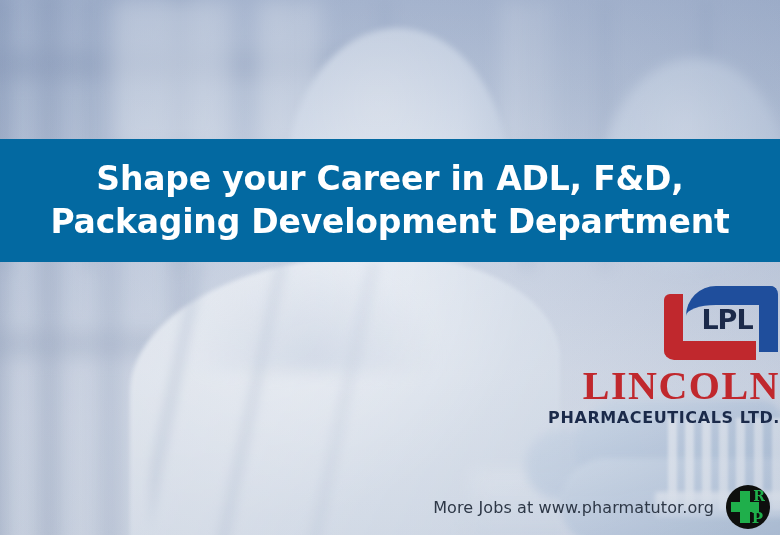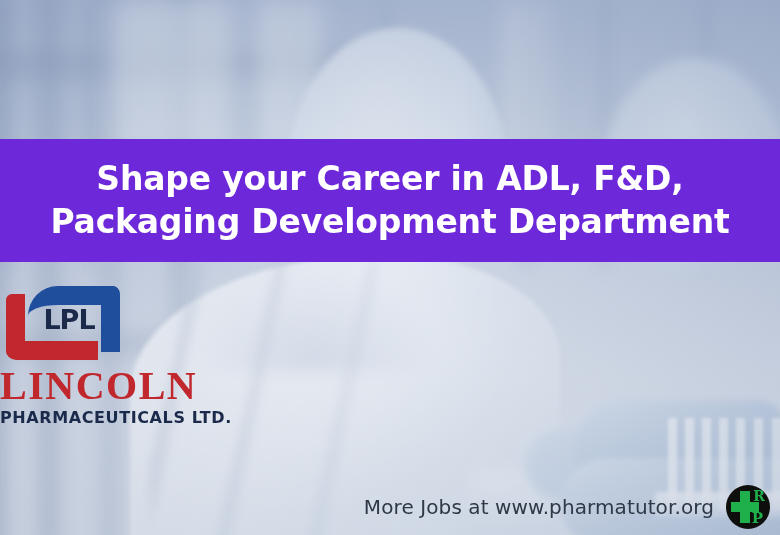--- a/index.html
+++ b/index.html
@@ -152,40 +152,40 @@
     background:linear-gradient(180deg, rgba(106,134,180,.30) 0%, rgba(120,146,188,.20) 35%, rgba(150,170,200,.12) 70%, rgba(176,192,214,.16) 100%);
   }
   .bg-vig{
     position:absolute;inset:0;
     background:radial-gradient(ellipse at 50% 45%, rgba(255,255,255,.10) 0%, rgba(58,86,134,.16) 100%);
   }
 
   
   .banner{
     position:absolute;left:0;top:139px;width:780px;height:123px;
-    background:#6d28d9;
+    background:#0369a1;
     display:flex;align-items:center;justify-content:center;
   }
   .banner-title{
     margin:0;padding:0 14px;
     color:#ffffff;
     font-family:"DejaVu Sans", sans-serif;
     font-size:33px;
     font-weight:bold;
     line-height:1.30;
     letter-spacing:-0.2px;
     text-align:center;
     width:100%;
     white-space:pre-line;
   }
 
   
   .logo{
     position:absolute;left:0;right:0;top:286px;
-    display:flex;flex-direction:column;align-items:flex-start;
+    display:flex;flex-direction:column;align-items:flex-end;
   }
   .logo-mark{
     position:relative;width:122px;height:74px;margin-bottom:6px;
   }
   
   .mark-red{
     position:absolute;left:6px;top:8px;width:92px;height:66px;
     border-left:19px solid #c0282d;
     border-bottom:19px solid #c0282d;
     border-top-left-radius:6px;
@@ -229,21 +229,21 @@
     line-height:1;
   }
 
   
   .footer{
     position:absolute;right:10px;bottom:6px;
     display:flex;align-items:center;gap:12px;
   }
   .footer-text{
     font-family:"DejaVu Sans", sans-serif;
-    font-size:20px;
+    font-size:16px;
     color:#2e3847;
     letter-spacing:.1px;
     white-space:nowrap;
   }
   .pt-badge{
     width:44px;height:44px;border-radius:50%;
     background:#0e0f0d;
     position:relative;flex:0 0 auto;
     overflow:hidden;
   }

